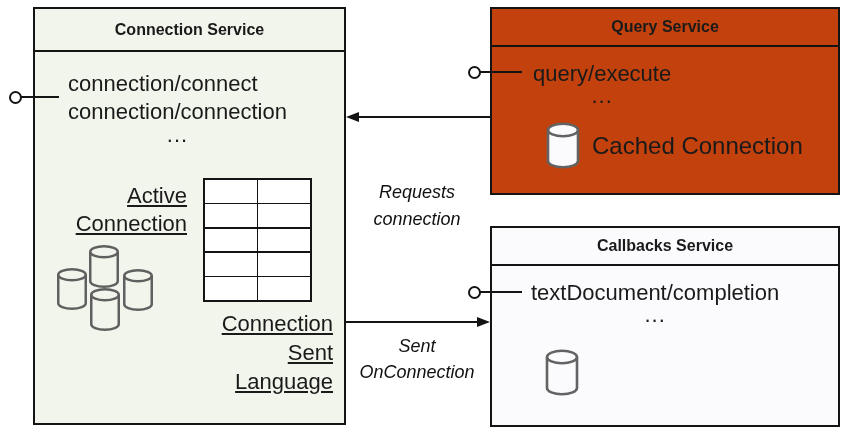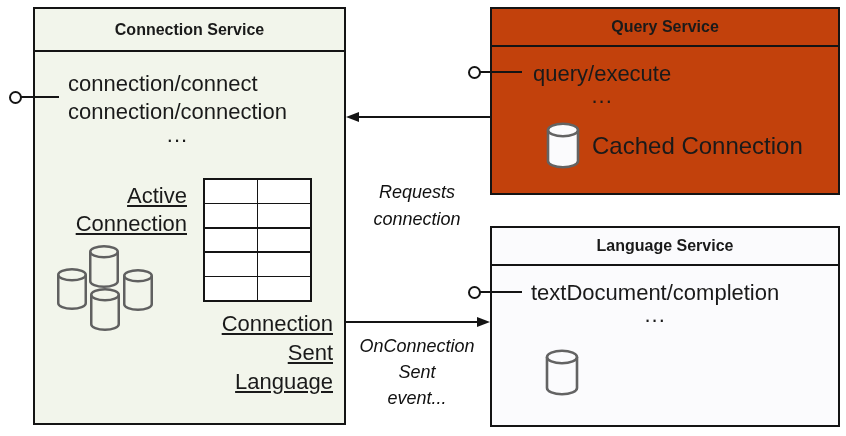--- a/index.html
+++ b/index.html
@@ -117,21 +117,21 @@
     </div>
 
     <svg class="icon-pos" style="left:54px; top:113px;" width="34" height="48" viewBox="0 0 34 48">
       <path d="M2 8 v31 a15 6.2 0 0 0 30 0 v-31" fill="#fbfbfd" stroke="#636363" stroke-width="2.6"></path>
       <ellipse cx="17" cy="8" rx="15" ry="6.2" fill="#fbfbfd" stroke="#636363" stroke-width="2.6"></ellipse>
     </svg>
     <div class="lbl-cached">Cached Connection</div>
   </div>
 
   <div class="box box-lang">
-    <div class="box-header hdr-svc">Language Service</div>
+    <div class="box-header hdr-svc">Callbacks Service</div>
 
     <div class="methods m-lang">
       <div>textDocument/completion</div>
       <div class="ellipsis">...</div>
     </div>
 
     <svg class="icon-pos" style="left:53px; top:121px;" width="34" height="48" viewBox="0 0 34 48">
       <path d="M2 8 v31 a15 6.2 0 0 0 30 0 v-31" fill="#fbfbfd" stroke="#636363" stroke-width="2.6"></path>
       <ellipse cx="17" cy="8" rx="15" ry="6.2" fill="#fbfbfd" stroke="#636363" stroke-width="2.6"></ellipse>
     </svg>
@@ -153,18 +153,17 @@
   <div class="annotation ann-requests">
     <div>Requests</div>
     <div>connection</div>
   </div>
 
   <svg class="arrow-svg" style="left:346px; top:313px;" width="144" height="18" viewBox="0 0 144 18">
     <line x1="0" y1="9" x2="133" y2="9" stroke="#141414" stroke-width="2"></line>
     <polygon points="144,9 131,4 131,14" fill="#141414"></polygon>
   </svg>
   <div class="annotation ann-sent">
+    <div>Sent</div>
     <div>OnConnection</div>
-    <div>Sent</div>
-    <div>event...</div>
   </div>
 
 </div>
 
 </body></html>

